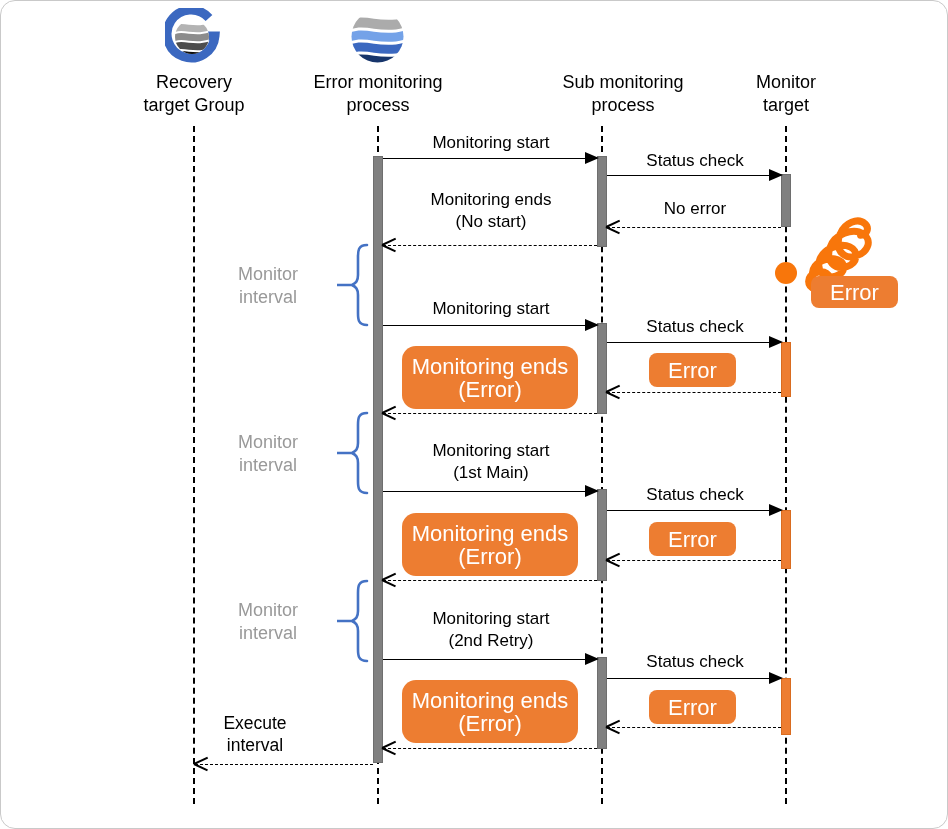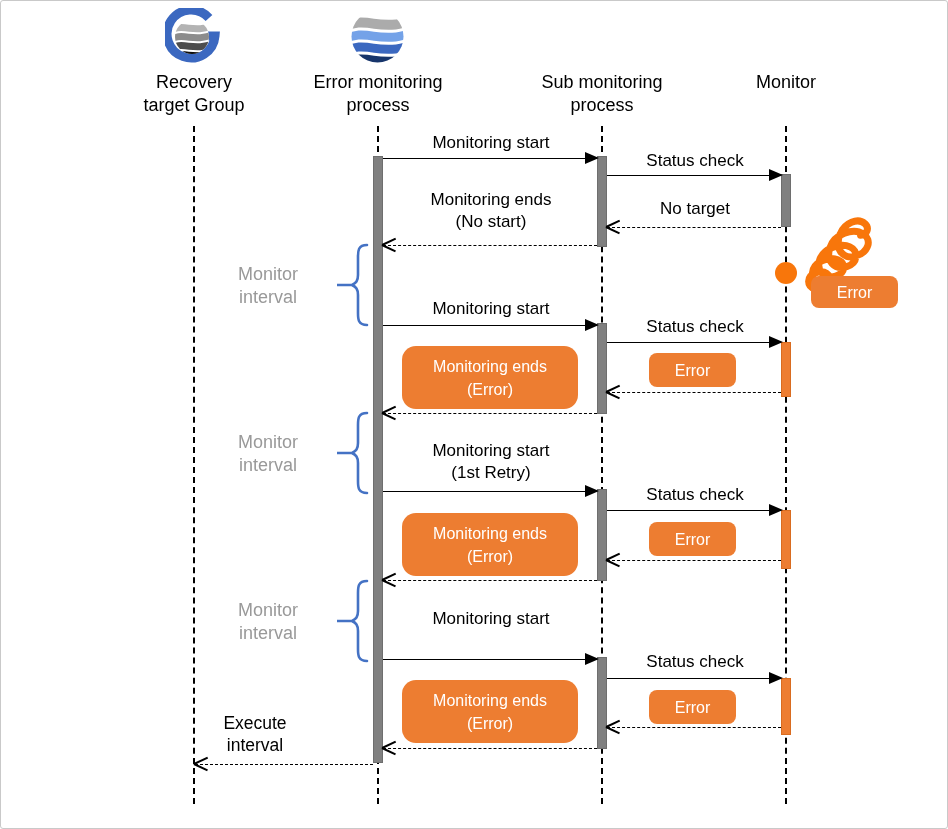--- a/index.html
+++ b/index.html
@@ -1,29 +1,29 @@
 <!DOCTYPE html>
 <html><head>
 <meta charset="utf-8">
 <style>
   html,body{margin:0;padding:0;background:#fff;font-family:"Liberation Sans","DejaVu Sans",sans-serif;}
-  .stage{position:relative;width:948px;height:829px;background:#fff;border:1px solid #c9c9c9;border-radius:3px;box-sizing:border-box;overflow:hidden;}
+  .stage{position:relative;width:948px;height:829px;background:#fff;border:1px solid #c9c9c9;border-radius:15px;box-sizing:border-box;overflow:hidden;}
   .lifeline{position:absolute;width:0;border-left:2px dashed #000;top:125px;height:678px;}
   .head-label{position:absolute;width:200px;text-align:center;font-size:18px;line-height:23px;color:#000;}
   .bar{position:absolute;width:10px;background:#808080;border:1px solid #6e6e6e;box-sizing:border-box;}
   .bar.orange{background:#ED7D31;border-color:#d96c20;}
   .arrow{position:absolute;height:0;border-top:1.6px solid #000;}
   .arrow.dashed{border-top-style:dashed;}
   .fhead{position:absolute;right:-2px;top:-7.3px;width:0;height:0;border-left:14px solid #000;border-top:6.5px solid transparent;border-bottom:6.5px solid transparent;}
   .ohead{position:absolute;left:-1px;top:0;width:14px;height:0;}
   .ohead::before,.ohead::after{content:"";position:absolute;left:0;top:-1.6px;width:15px;height:1.6px;background:#000;transform-origin:0 50%;}
   .ohead::before{transform:rotate(25deg);}
   .ohead::after{transform:rotate(-25deg);}
   .msg{position:absolute;font-size:17px;line-height:22px;text-align:center;color:#000;white-space:nowrap;}
-  .obox{position:absolute;background:#ED7D31;color:#fff;display:flex;flex-direction:column;align-items:center;justify-content:center;font-size:16px;line-height:23px;text-align:center;}
+  .obox{position:absolute;background:#ED7D31;color:#fff;display:flex;flex-direction:column;align-items:center;justify-content:center;font-size:22px;line-height:23px;text-align:center;}
   .obox.big{border-radius:14px;}
   .obox.small{border-radius:8px;}
   .interval-label{position:absolute;width:120px;text-align:center;font-size:18px;line-height:23px;color:#999999;}
   .failover-label{position:absolute;width:130px;text-align:center;font-size:17.5px;line-height:22px;color:#000;}
   .brace{position:absolute;width:32px;height:84px;}
   .errordot{position:absolute;width:22px;height:22px;border-radius:50%;background:#F8760B;}
   .spring{position:absolute;transform:rotate(-8deg);}
 </style>
 </head>
 <body>
@@ -57,26 +57,27 @@
   </svg>
 
   <div class="head-label" style="left:93px;top:70px;">
     <div>Recovery</div>
       <div>target Group</div>
   </div>
   <div class="head-label" style="left:277px;top:70px;">
     <div>Error monitoring</div>
       <div>process</div>
   </div>
-  <div class="head-label" style="left:501px;top:70px;">
+  <div class="head-label" style="left:522px;top:70px;">
     <div>Sub monitoring</div>
       <div>process</div>
   </div>
   <div class="head-label" style="left:685px;top:70px;">
     <div>Monitor</div>
+      <div>target</div>
   </div>
 
   <div class="lifeline" style="left:192px;"></div>
   <div class="lifeline" style="left:376px;"></div>
   <div class="lifeline" style="left:600px;"></div>
   <div class="lifeline" style="left:784px;"></div>
 
   <div class="bar" style="left:372px;top:155px;height:607px;"></div>
   <div class="bar" style="left:596px;top:155px;height:91px;"></div>
   <div class="bar" style="left:596px;top:322px;height:91px;"></div>
@@ -90,21 +91,21 @@
   <div class="msg" style="left:384px;top:131px;width:212px;">Monitoring start</div>
   <div class="arrow" style="left:382px;top:157px;width:214px;">
       <span class="fhead"></span>
     </div>
 
   <div class="msg" style="left:608px;top:149px;width:172px;">Status check</div>
   <div class="arrow" style="left:606px;top:174px;width:174px;">
       <span class="fhead"></span>
     </div>
 
-  <div class="msg" style="left:608px;top:197px;width:172px;">No target</div>
+  <div class="msg" style="left:608px;top:197px;width:172px;">No error</div>
   <div class="arrow dashed" style="left:606px;top:226px;width:174px;">
       <span class="ohead"></span>
     </div>
 
   <div class="msg" style="left:384px;top:188px;width:212px;">
     <div>Monitoring ends</div>
       <div>(No start)</div>
   </div>
   <div class="arrow dashed" style="left:382px;top:244px;width:214px;">
       <span class="ohead"></span>
@@ -150,21 +151,21 @@
   <svg class="brace" style="left:336px;top:410px;" viewBox="0 0 32 84">
     <path d="M 30,2 C 21,2 21,8 21,14 L 21,32 C 21,38 19,40 15,42 C 19,44 21,46 21,52 L 21,70 C 21,76 21,82 30,82 M 0,42 L 15,42" fill="none" stroke="#4472C4" stroke-width="2.6" stroke-linecap="round"></path>
   </svg>
   <div class="interval-label" style="left:207px;top:430px;">
     <div>Monitor</div>
       <div>interval</div>
   </div>
 
   <div class="msg" style="left:384px;top:439px;width:212px;">
     <div>Monitoring start</div>
-      <div>(1st Retry)</div>
+      <div>(1st Main)</div>
   </div>
   <div class="arrow" style="left:382px;top:490px;width:214px;">
       <span class="fhead"></span>
     </div>
 
   <div class="msg" style="left:608px;top:483px;width:172px;">Status check</div>
   <div class="arrow" style="left:606px;top:509px;width:174px;">
       <span class="fhead"></span>
     </div>
 
@@ -184,20 +185,21 @@
   <svg class="brace" style="left:336px;top:578px;" viewBox="0 0 32 84">
     <path d="M 30,2 C 21,2 21,8 21,14 L 21,32 C 21,38 19,40 15,42 C 19,44 21,46 21,52 L 21,70 C 21,76 21,82 30,82 M 0,42 L 15,42" fill="none" stroke="#4472C4" stroke-width="2.6" stroke-linecap="round"></path>
   </svg>
   <div class="interval-label" style="left:207px;top:598px;">
     <div>Monitor</div>
       <div>interval</div>
   </div>
 
   <div class="msg" style="left:384px;top:607px;width:212px;">
     <div>Monitoring start</div>
+      <div>(2nd Retry)</div>
   </div>
   <div class="arrow" style="left:382px;top:658px;width:214px;">
       <span class="fhead"></span>
     </div>
 
   <div class="msg" style="left:608px;top:650px;width:172px;">Status check</div>
   <div class="arrow" style="left:606px;top:677px;width:174px;">
       <span class="fhead"></span>
     </div>
 

